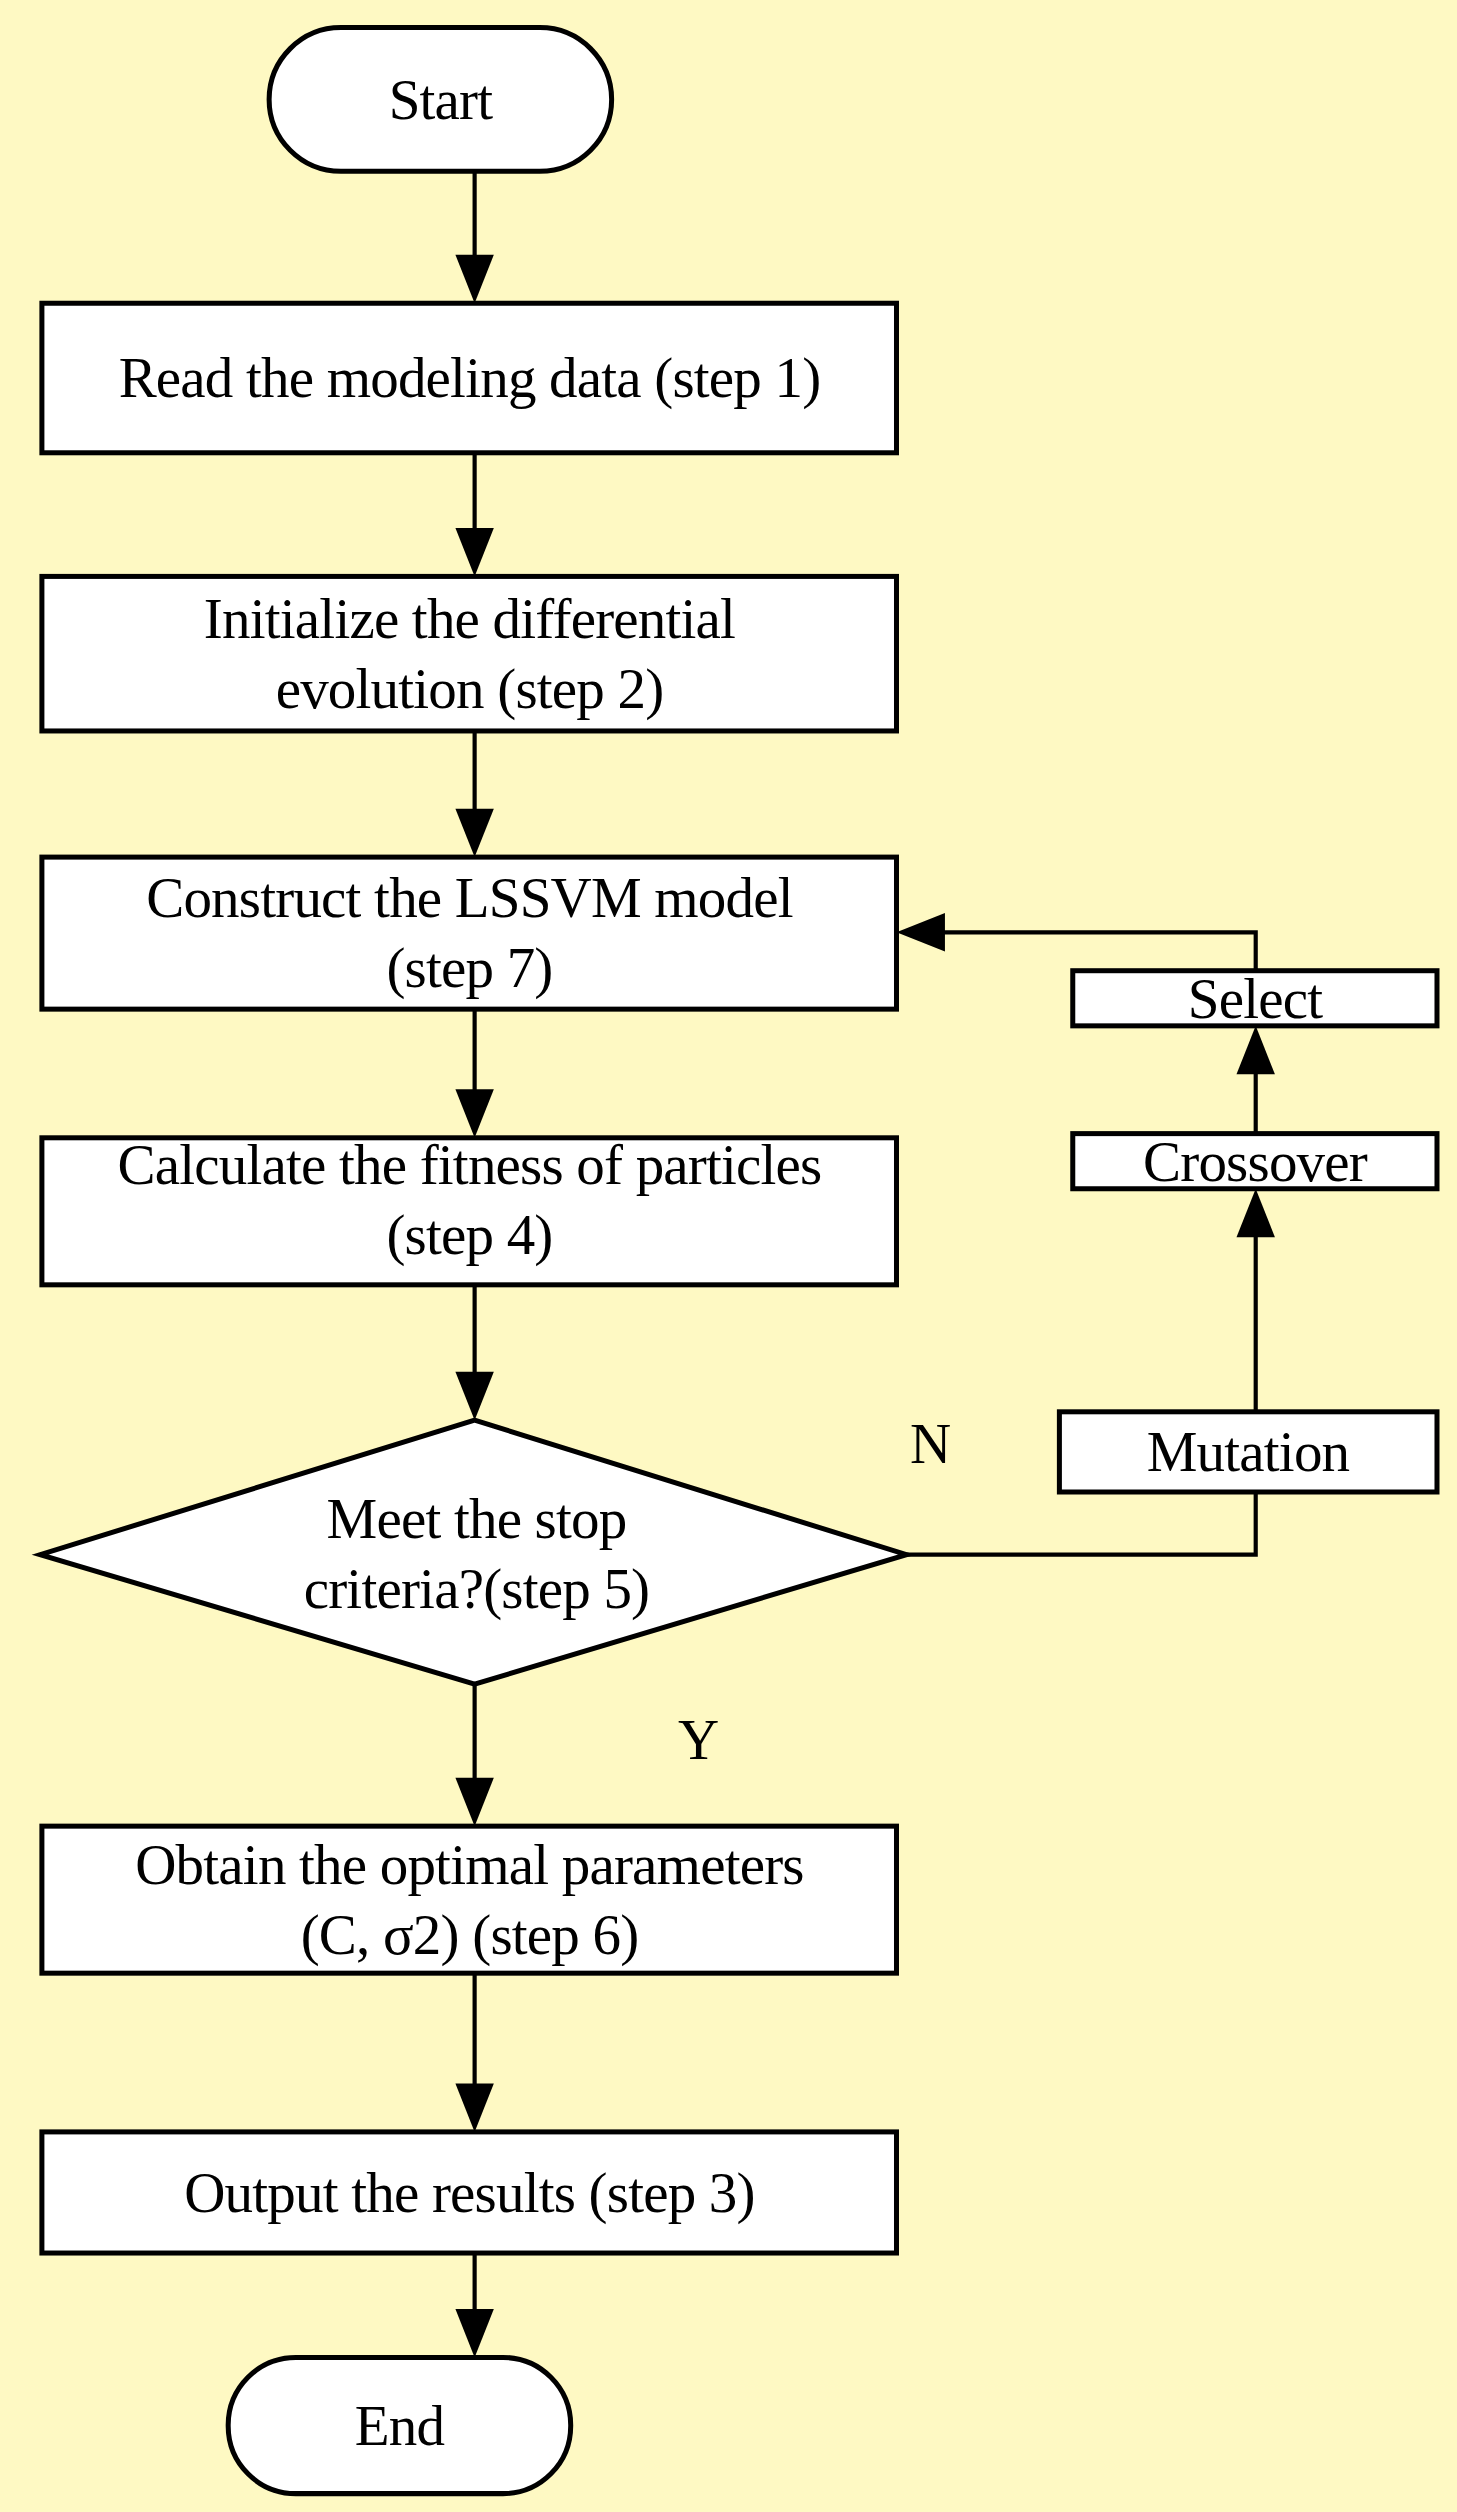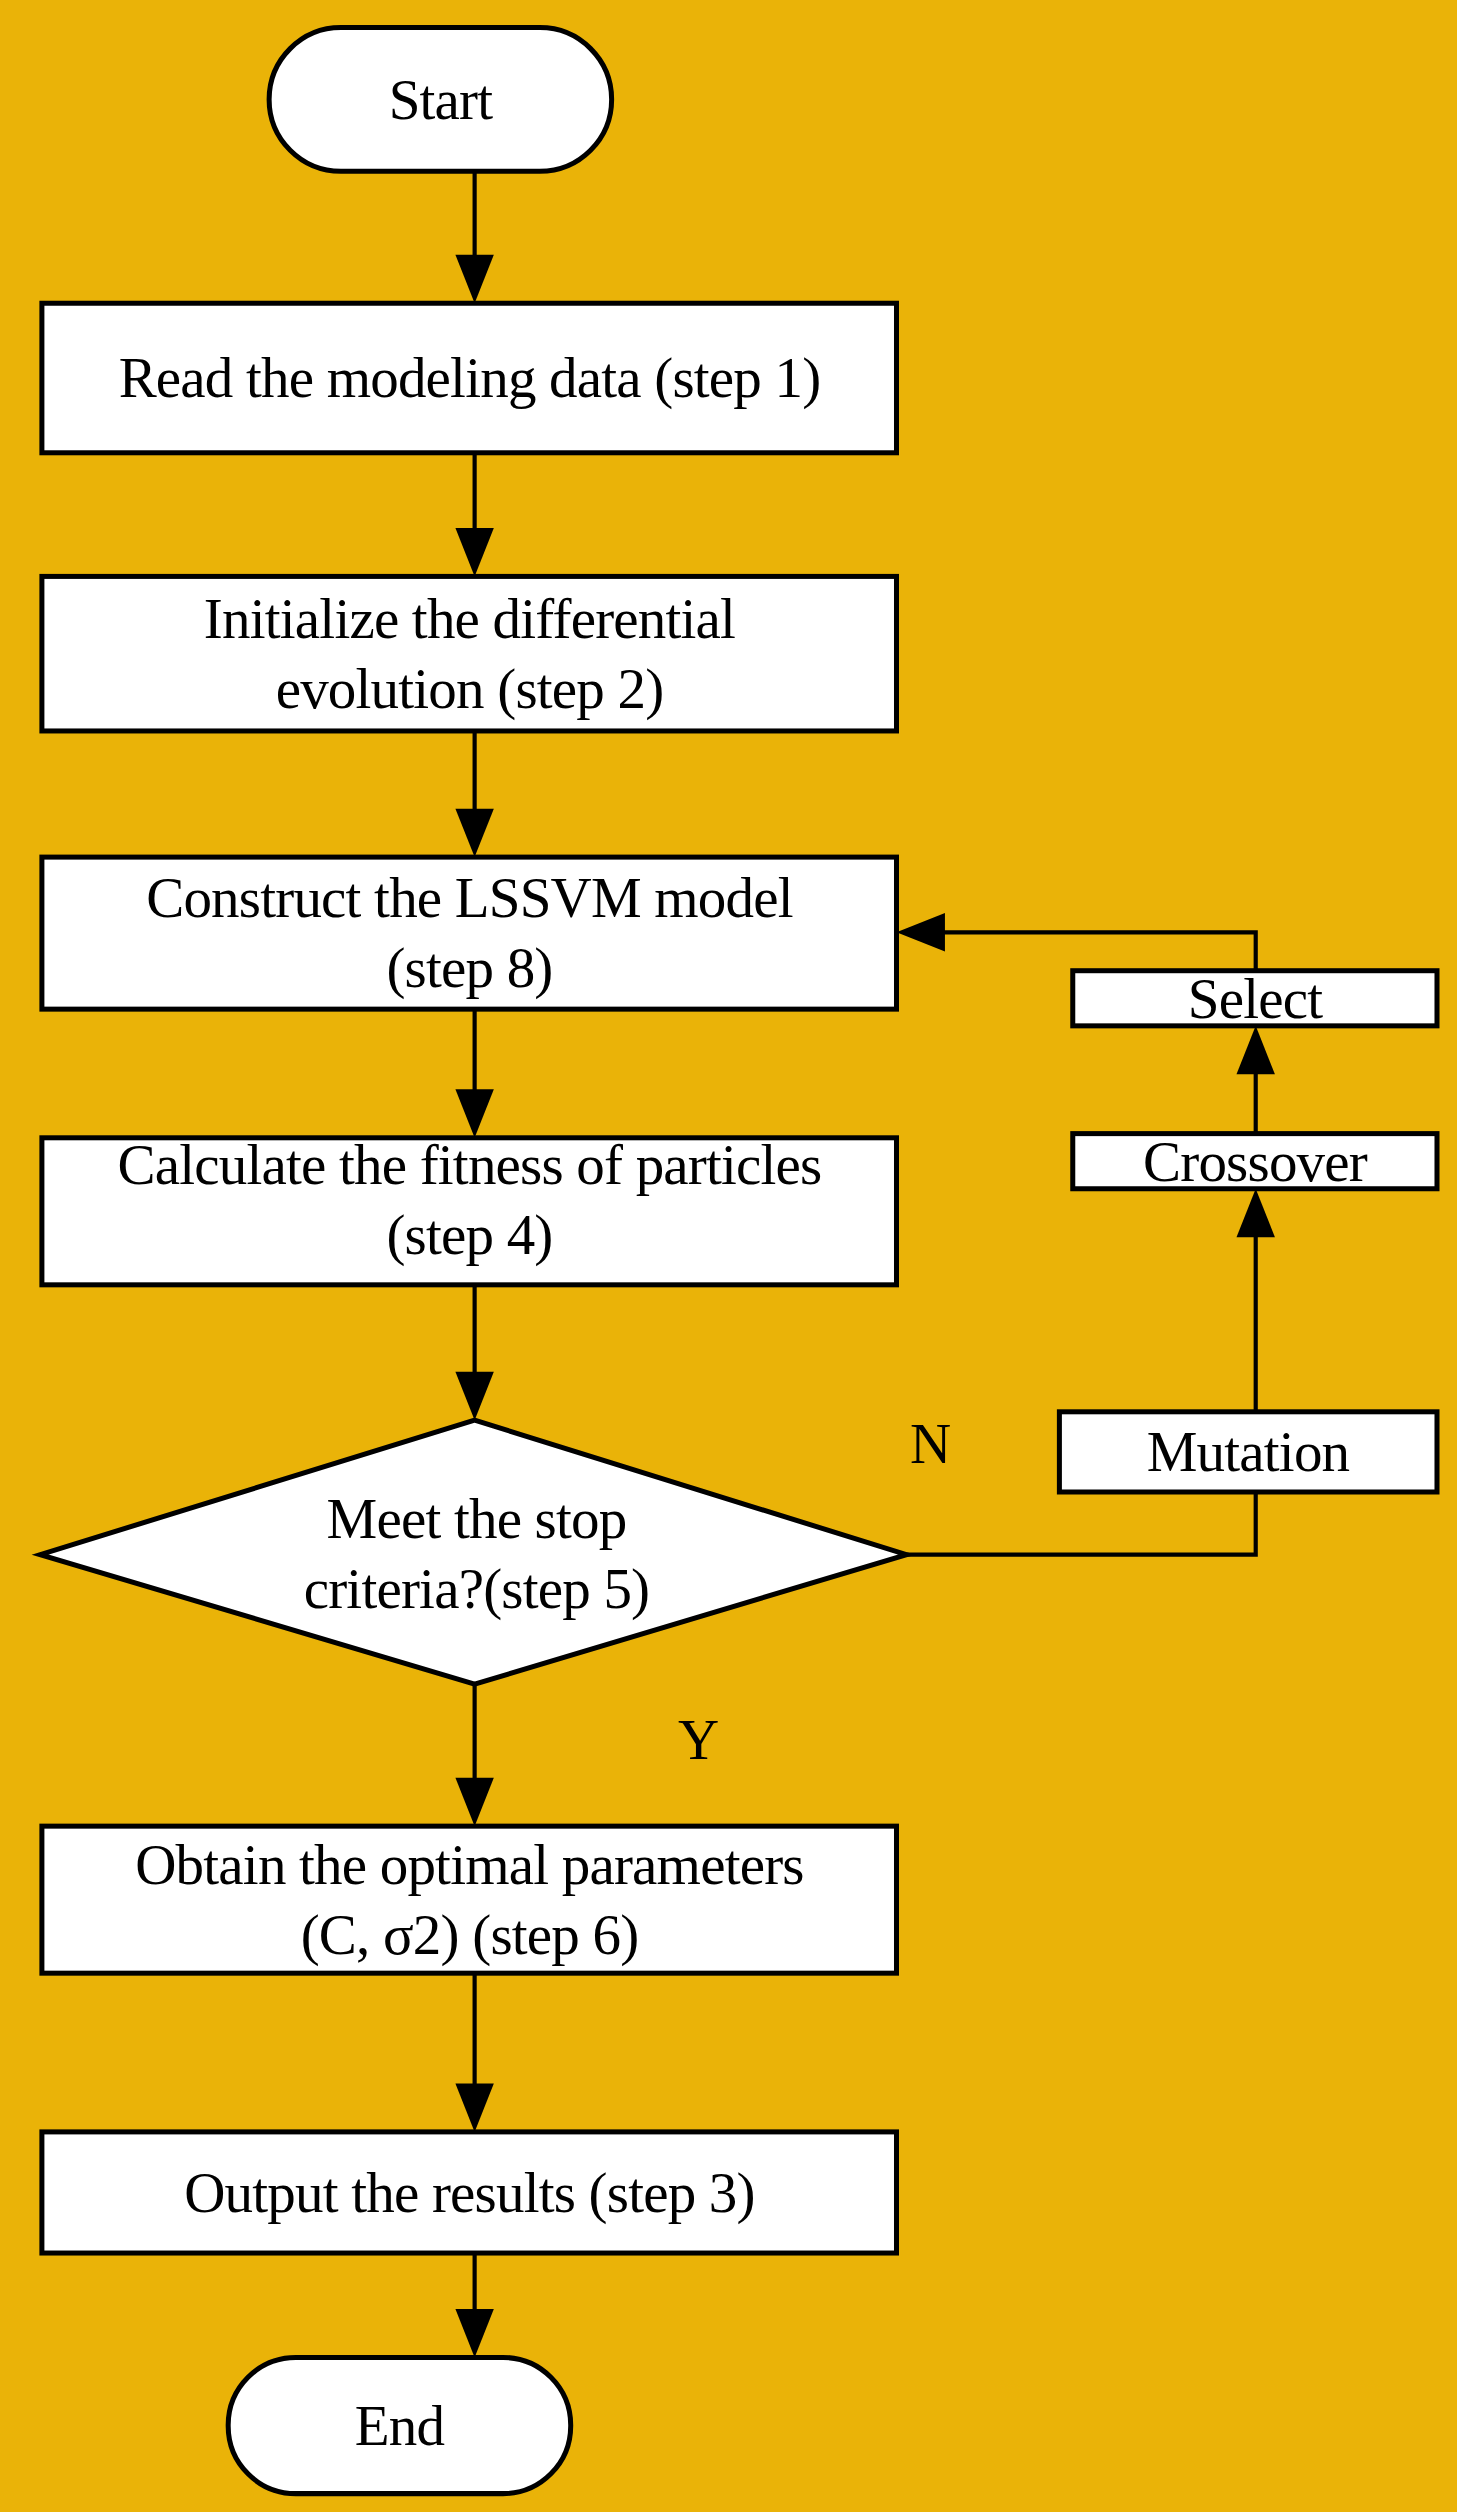--- a/index.html
+++ b/index.html
@@ -7,21 +7,21 @@
     padding: 0;
     background: #ffffff;
   }
   body {
     font-family: "Liberation Serif", "DejaVu Serif", serif;
   }
   #flowchart-canvas {
     position: relative;
     width: 1458px;
     height: 2512px;
-    background: #eab308;
+    background: #fef9c3;
     overflow: hidden;
   }
   #flow-svg {
     position: absolute;
     left: 0;
     top: 0;
     width: 1458px;
     height: 2512px;
   }
   .node-label {
@@ -138,21 +138,21 @@
   </svg>
 
   <div class="node-label" style="left:269px; top:27.6px; width:343px; height:144px;">Start</div>
 
   <div class="node-label" style="left:42px; top:303px; width:855px; height:150px;">Read the modeling data (step 1)</div>
 
   <div class="node-label" style="left:42px; top:576px; width:855px; height:155px;">Initialize the differential
 evolution (step 2)</div>
 
   <div class="node-label" style="left:42px; top:857px; width:855px; height:152px;">Construct the LSSVM model
-(step 8)</div>
+(step 7)</div>
 
   <div class="node-label" style="left:42px; top:1126px; width:855px; height:147px;">Calculate the fitness of particles
 (step 4)</div>
 
   <div class="node-label" style="left:159px; top:1483px; width:635px; height:142px;">Meet the stop
 criteria?(step 5)</div>
 
   <div class="node-label" style="left:42px; top:1826px; width:855px; height:147px;">Obtain the optimal parameters
 (C, σ2) (step 6)</div>
 

